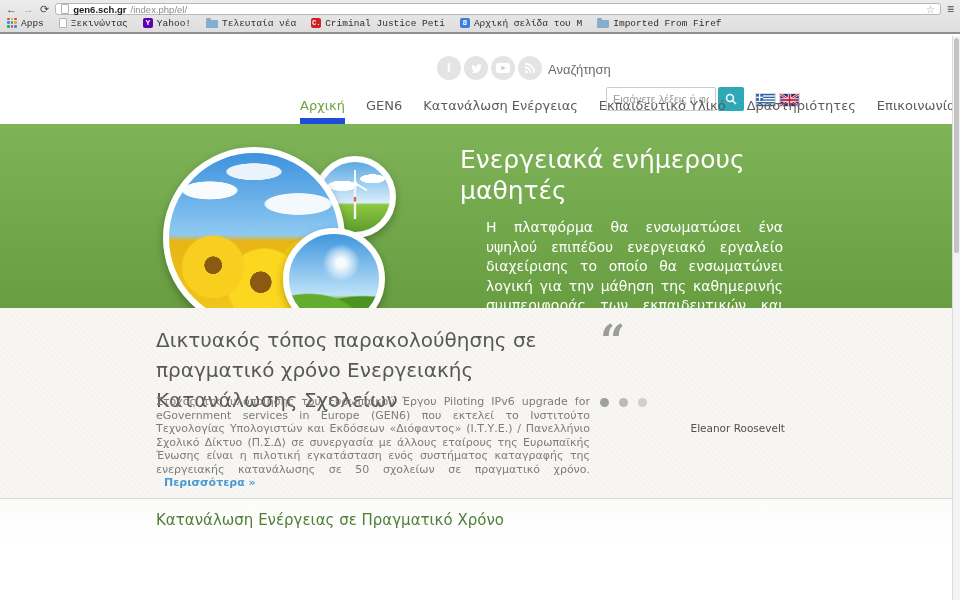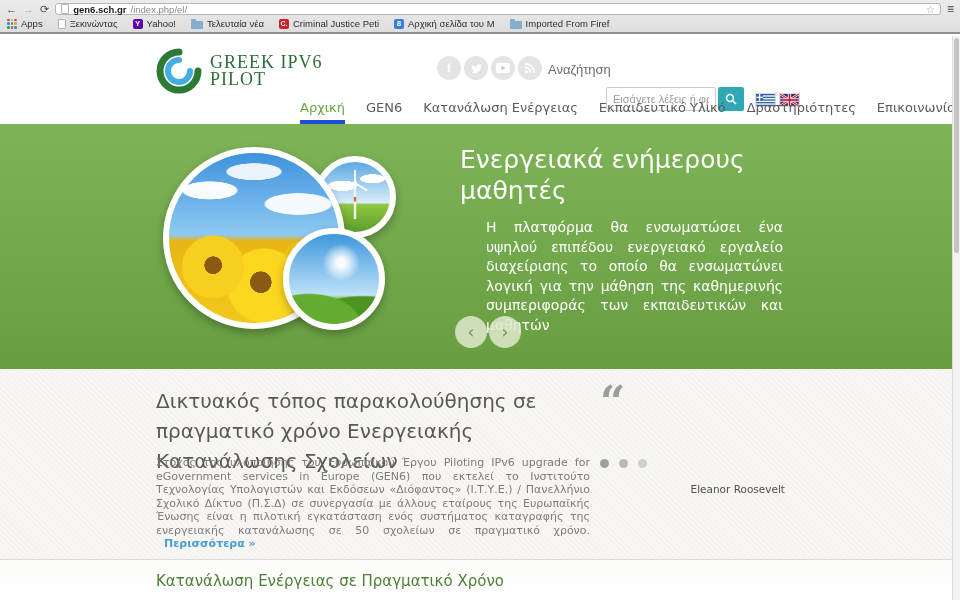--- a/index.html
+++ b/index.html
@@ -10,21 +10,21 @@
   .chrome { position:absolute; top:0; left:0; right:0; height:34px; background:linear-gradient(#ececec,#dedede); border-bottom:2px solid #8f8f8f; z-index:50; }
   .toolbar { height:16px; display:flex; align-items:center; padding:2px 6px 0 6px; gap:6px; }
   .nav-btn { font-size:11px; line-height:11px; color:#444; cursor:default; }
   .nav-btn.disabled { color:#aaa; }
   .url-bar { flex:1; height:12px; background:#fff; border:1px solid #b7b7b7; border-radius:3px; display:flex; align-items:center; gap:4px; padding:0 5px; font-size:9.5px; }
   .url-host { color:#1a1a1a; font-weight:bold; }
   .url-path { color:#8a8a8a; }
   .star { margin-left:auto; color:#9a9a9a; font-size:10px; }
   .menu-btn { color:#3f3f3f; font-size:12px; font-weight:bold; }
   .bookmarks { height:14px; display:flex; align-items:center; padding:0 7px; gap:15px; font-size:9.5px; color:#2e2e2e; white-space:nowrap; overflow:hidden; }
-  .bm { display:flex; align-items:flex-end; gap:4px; }
+  .bm { display:flex; align-items:flex-start; gap:4px;font-family:Liberation Mono, monospace; }
   .apps-icon { width:10px; height:10px; display:grid; grid-template-columns:repeat(3,1fr); gap:1px; }
   .apps-icon i { border-radius:1px; }
   .apps-icon i:nth-child(1){background:#d9453c}.apps-icon i:nth-child(2){background:#f0a32c}.apps-icon i:nth-child(3){background:#d9453c}
   .apps-icon i:nth-child(4){background:#4286f4}.apps-icon i:nth-child(5){background:#2faa53}.apps-icon i:nth-child(6){background:#f0a32c}
   .apps-icon i:nth-child(7){background:#2faa53}.apps-icon i:nth-child(8){background:#d9453c}.apps-icon i:nth-child(9){background:#4286f4}
   .page-ico { width:8px; height:10px; background:#fdfdfd; border:1px solid #b3b3b3; border-radius:1px; }
   .yahoo-ico { width:10px; height:10px; background:#5d02b0; color:#fff; font-size:8px; font-weight:bold; text-align:center; line-height:10px; border-radius:2px; }
   .folder-ico { width:12px; height:8px; background:#85aecd; border-radius:1px; position:relative; margin-top:2px; }
   .folder-ico:before { content:""; position:absolute; top:-2px; left:0; width:5px; height:2px; background:#85aecd; border-radius:1px 1px 0 0; }
   .crim-ico { width:10px; height:10px; background:#cc2127; color:#fff; font-size:7px; font-weight:bold; text-align:center; line-height:10px; border-radius:2px; }
@@ -43,24 +43,24 @@
   .soc { width:24px; height:24px; border-radius:50%; background:#e4e4e4; display:flex; align-items:center; justify-content:center; color:#fff; font-weight:bold; font-size:12px; font-family:"Liberation Serif",serif; }
   .search-label { position:absolute; left:548px; top:26px; font-size:13px; color:#6b6b6b; }
   .search-input { position:absolute; left:606px; top:51px; width:110px; height:24px; border:1px solid #ccc; border-radius:2px; padding:0 6px; font-size:11px; color:#555; font-family:"Liberation Sans",sans-serif; }
   .search-input::placeholder { color:#9b9b9b; }
   .search-btn { position:absolute; left:718px; top:51px; width:26px; height:24px; background:#2fa9b5; border:none; border-radius:2px; display:flex; align-items:center; justify-content:center; cursor:pointer; }
   .flag { position:absolute; top:58px; width:19px; height:12px; box-shadow:0 0 0 1px rgba(0,0,0,.15); }
   .flag-gr { left:756px; } .flag-en { left:780px; }
 
   .main-nav { position:absolute; left:300px; bottom:0; display:flex; gap:21px; font-size:13px; color:#5b5b5b; font-family:"DejaVu Sans",sans-serif; }
   .nav-item { padding-bottom:9px; cursor:pointer; }
-  .nav-item.active { color:#6ca43f; border-bottom:4px solid #1d4ed8; padding-bottom:5px; }
-
-  
-  .hero { position:relative; height:245px; background:linear-gradient(180deg,#7eb358 0%,#689e41 100%); overflow:hidden; }
+  .nav-item.active { color:#6ca43f; border-bottom:6px solid #1d4ed8; padding-bottom:5px; }
+
+  
+  .hero { position:relative; height:184px; background:linear-gradient(180deg,#7eb358 0%,#689e41 100%); overflow:hidden; }
   .pcircle { position:absolute; border-radius:50%; border:6px solid #fff; box-shadow:0 4px 9px rgba(0,0,0,.28); overflow:hidden; }
   .c-wind { left:314px; top:32px; width:82px; height:82px; z-index:1;
     background:
       radial-gradient(ellipse 26px 9px at 32% 34%, #fff 55%, rgba(255,255,255,0) 58%),
       radial-gradient(ellipse 22px 8px at 75% 24%, #fff 55%, rgba(255,255,255,0) 58%),
       linear-gradient(180deg,#5ca8e3 0%,#d8eefb 58%,#8ec63f 61%,#5c9d2e 100%); }
   .c-sun { left:163px; top:23px; width:182px; height:182px; z-index:2;
     background:
       radial-gradient(ellipse 46px 15px at 24% 22%, rgba(255,255,255,.96) 58%, rgba(255,255,255,0) 62%),
       radial-gradient(ellipse 56px 18px at 76% 30%, rgba(255,255,255,.92) 58%, rgba(255,255,255,0) 62%),
@@ -157,30 +157,20 @@
       <span class="bm">
         <span class="folder-ico"></span>
         <span>Imported From Firef</span>
       </span>
     </div>
   </div>
 
   <div class="page">
 
     <div class="site-header">
-      <div class="logo">
-        <svg width="46" height="46" viewBox="0 0 46 46">
-          <path d="M23 4 a19 19 0 1 0 19 19" fill="none" stroke="#2c7a35" stroke-width="7" stroke-linecap="round"></path>
-          <path d="M23 12 a11 11 0 1 0 11 11" fill="none" stroke="#45aee0" stroke-width="6" stroke-linecap="round"></path>
-        </svg>
-        <div class="logo-text">
-          <div>GREEK IPV6</div>
-          <div>PILOT</div>
-        </div>
-      </div>
 
       <div class="social">
         <span class="soc">f</span>
         <span class="soc">
           <svg width="13" height="13" viewBox="0 0 24 24">
               <path fill="#fff" d="M22 5.9c-.7.3-1.5.6-2.3.7.8-.5 1.5-1.3 1.8-2.3-.8.5-1.7.8-2.6 1A4.1 4.1 0 0 0 12 8.1c0 .3 0 .6.1.9-3.4-.2-6.4-1.8-8.5-4.3-.4.6-.6 1.3-.6 2.1 0 1.4.7 2.7 1.8 3.4-.7 0-1.3-.2-1.9-.5v.1c0 2 1.4 3.7 3.3 4-.3.1-.7.2-1.1.2-.3 0-.5 0-.8-.1.5 1.6 2 2.8 3.8 2.9a8.3 8.3 0 0 1-5.1 1.8H2a11.7 11.7 0 0 0 6.3 1.8c7.5 0 11.7-6.3 11.7-11.7v-.5c.8-.6 1.5-1.3 2-2.1z"></path>
             </svg>
         </span>
         <span class="soc">
           <svg width="14" height="10" viewBox="0 0 14 10">

